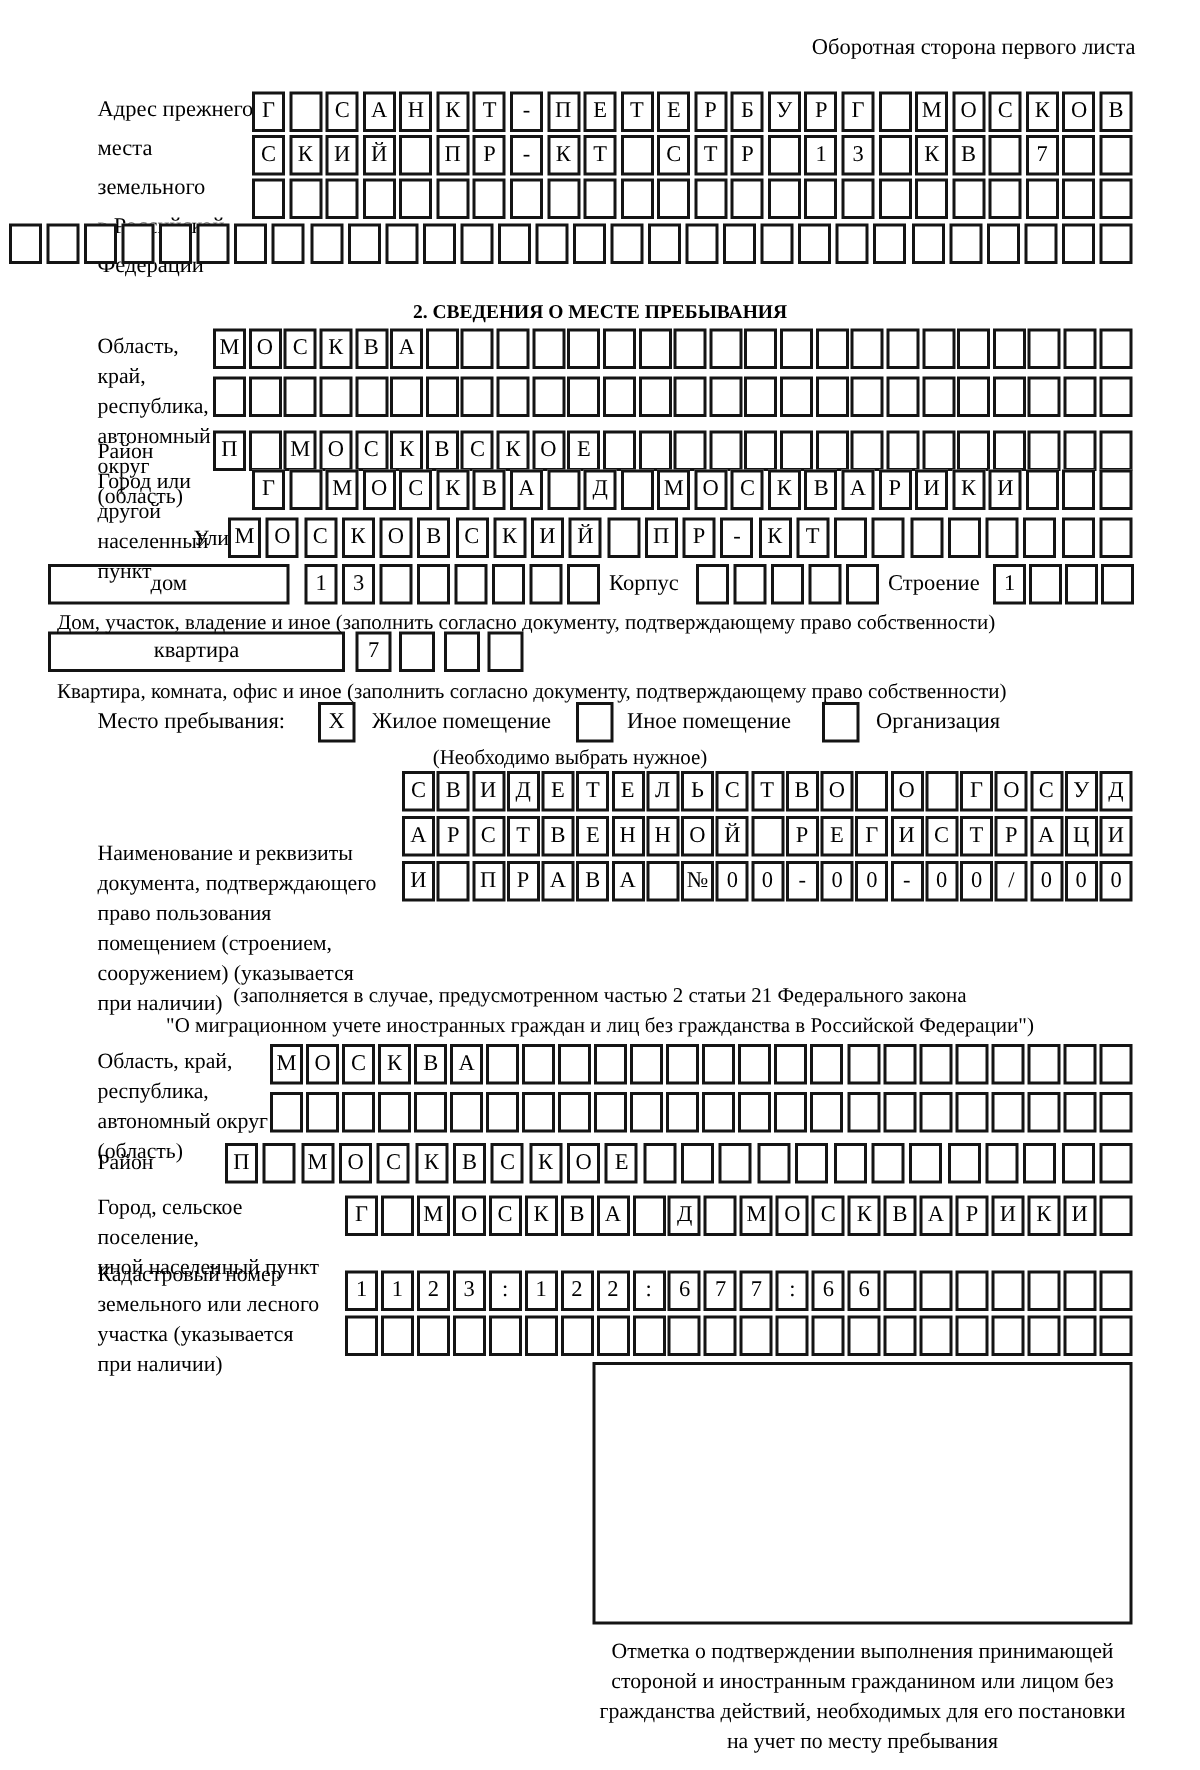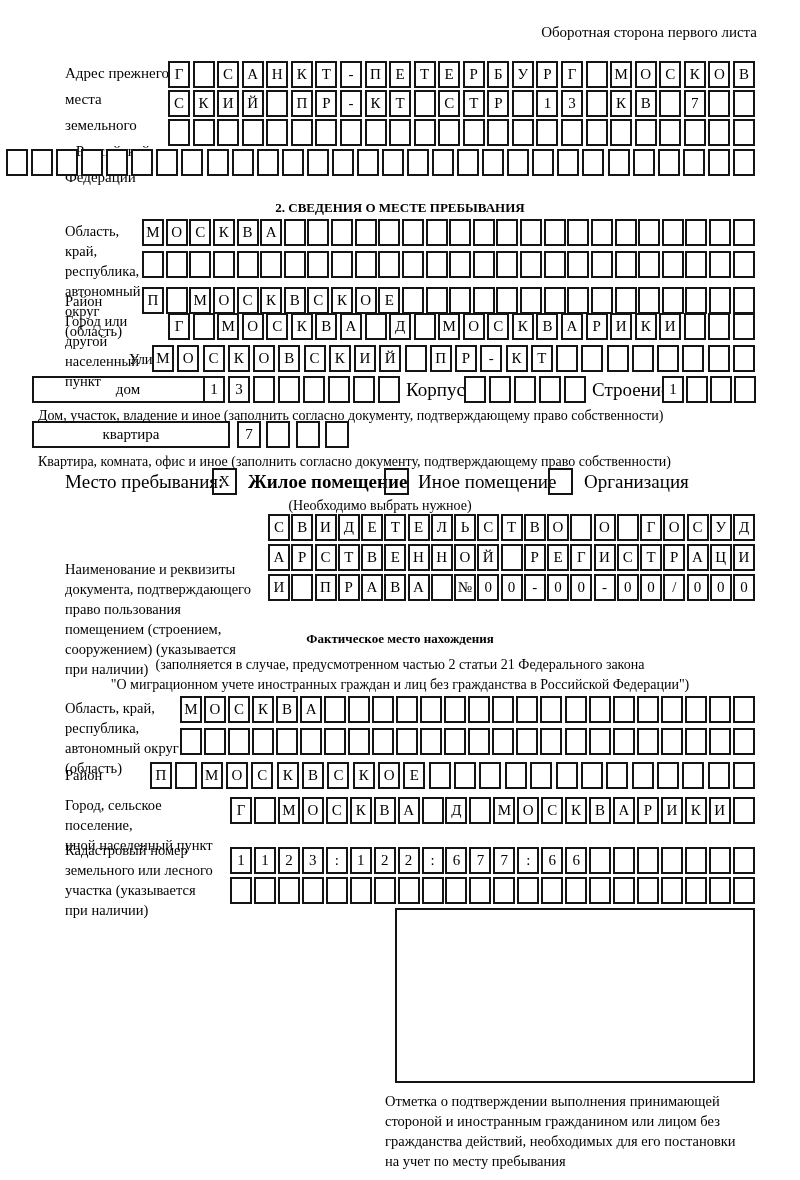--- a/index.html
+++ b/index.html
@@ -13,23 +13,23 @@
         display:flex;align-items:center;justify-content:center;
         font-size:15px;line-height:1;background:#fff;flex:0 0 auto;}
   .cell.w24{width:24px;}
   .bigbox{border:2px solid #141414;box-sizing:border-box;height:27px;
           display:flex;align-items:center;justify-content:center;font-size:15px;}
   .caption{font-size:14px;line-height:18px;}
   .h2{font-weight:bold;font-size:13px;text-align:center;width:800px;left:0;}
   .center{text-align:center;}
   .checkbox{width:25px;height:27px;border:2px solid #141414;box-sizing:border-box;
             display:flex;align-items:center;justify-content:center;font-size:15px;}
-  .inline-label{font-size:19px;line-height:27px;}
+  .inline-label{font-size:15px;line-height:27px;}
   .stamp-box{border:2px solid #141414;box-sizing:border-box;background:#fff;}
-  .stamp-caption{font-size:14.5px;line-height:20px;white-space:pre-line;}
+  .stamp-caption{font-size:14.5px;line-height:20px;text-align:center;white-space:pre-line;}
 </style>
 </head>
 <body>
 
 <div id="page">
 
   <div class="abs" style="left:0;top:24px;width:757px;text-align:right;font-size:15px;">Оборотная сторона первого листа</div>
 
   <div class="abs label lh26" style="left:65px;top:60px;width:105px;">Адрес прежнего
 места земельного
@@ -289,21 +289,21 @@
       <span class="cell"></span>
       <span class="cell"></span>
       <span class="cell"></span>
       <span class="cell"></span>
       <span class="cell"></span>
       <span class="cell"></span>
       <span class="cell"></span>
       <span class="cell"></span>
     </div>
 
-  <div class="abs bigbox" style="left:32px;top:376px;width:192px;">дом</div>
+  <div class="abs bigbox" style="left:32px;top:376px;width:161px;">дом</div>
   <div class="abs cellrow" style="left:203px;top:376px;width:197px;">
       <span class="cell">1</span>
       <span class="cell">3</span>
       <span class="cell"></span>
       <span class="cell"></span>
       <span class="cell"></span>
       <span class="cell"></span>
       <span class="cell"></span>
       <span class="cell"></span>
     </div>
@@ -328,21 +328,21 @@
   <div class="abs cellrow" style="left:237px;top:421px;width:112px;">
       <span class="cell w24">7</span>
       <span class="cell w24"></span>
       <span class="cell w24"></span>
       <span class="cell w24"></span>
     </div>
   <div class="abs caption" style="left:38px;top:453px;width:740px;">Квартира, комната, офис и иное (заполнить согласно документу, подтверждающему право собственности)</div>
 
   <div class="abs inline-label" style="left:65px;top:468px;">Место пребывания:</div>
   <div class="abs checkbox" style="left:212px;top:468px;">X</div>
-  <div class="abs inline-label" style="left:248px;top:468px;font-weight:bold;">Жилое помещение</div>
+  <div class="abs inline-label" style="left:248px;top:468px;">Жилое помещение</div>
   <div class="abs checkbox" style="left:384px;top:468px;"></div>
   <div class="abs inline-label" style="left:418px;top:468px;">Иное помещение</div>
   <div class="abs checkbox" style="left:548px;top:468px;"></div>
   <div class="abs inline-label" style="left:584px;top:468px;">Организация</div>
   <div class="abs caption center" style="left:100px;top:497px;width:560px;">(Необходимо выбрать нужное)</div>
 
   <div class="abs label" style="left:65px;top:515px;width:205px;margin-top:44px;">Наименование и реквизиты
 документа, подтверждающего
 право пользования
 помещением (строением,
@@ -411,21 +411,20 @@
       <span class="cell">0</span>
       <span class="cell">-</span>
       <span class="cell">0</span>
       <span class="cell">0</span>
       <span class="cell">/</span>
       <span class="cell">0</span>
       <span class="cell">0</span>
       <span class="cell">0</span>
     </div>
 
-  <div class="abs h2" style="top:631px;">Фактическое место нахождения</div>
   <div class="abs caption center" style="left:0;top:656px;width:800px;">(заполняется в случае, предусмотренном частью 2 статьи 21 Федерального закона</div>
   <div class="abs caption center" style="left:0;top:676px;width:800px;">"О миграционном учете иностранных граждан и лиц без гражданства в Российской Федерации")</div>
 
   <div class="abs label" style="left:65px;top:698px;width:115px;">Область, край,
 республика,
 автономный округ
 (область)</div>
   <div class="abs cellrow" style="left:180px;top:696px;width:575px;">
       <span class="cell">М</span>
       <span class="cell">О</span>

